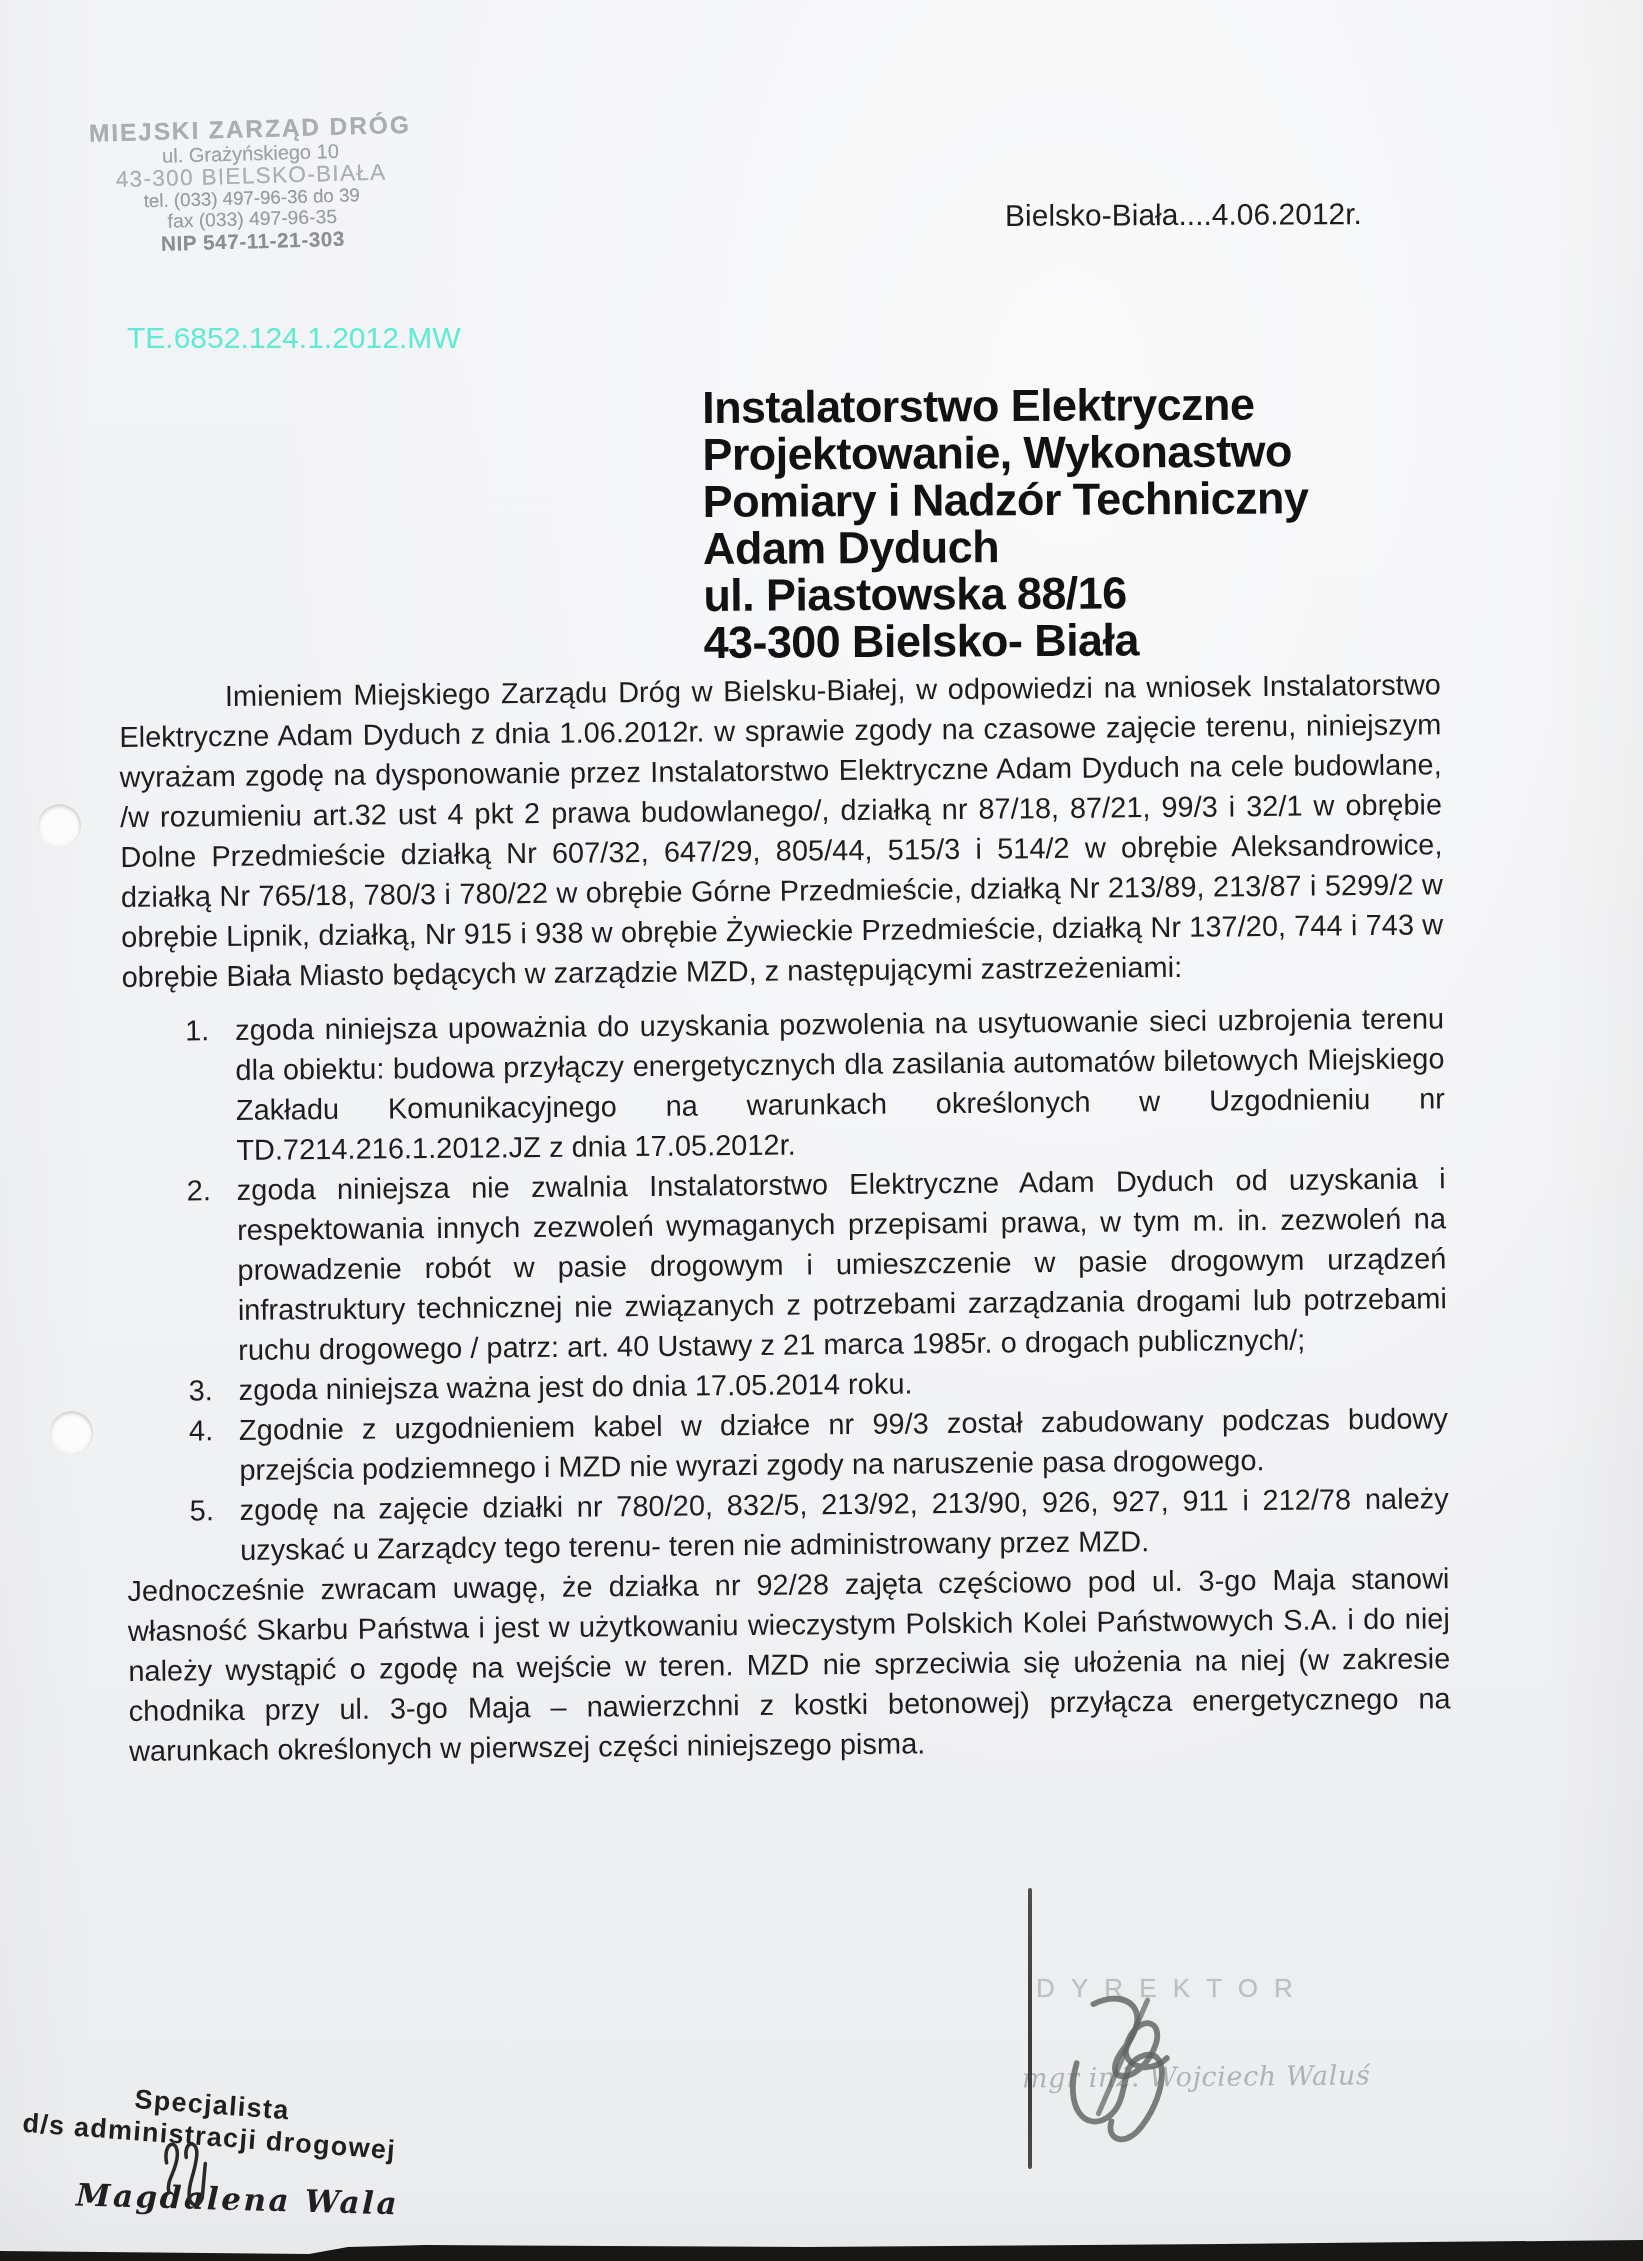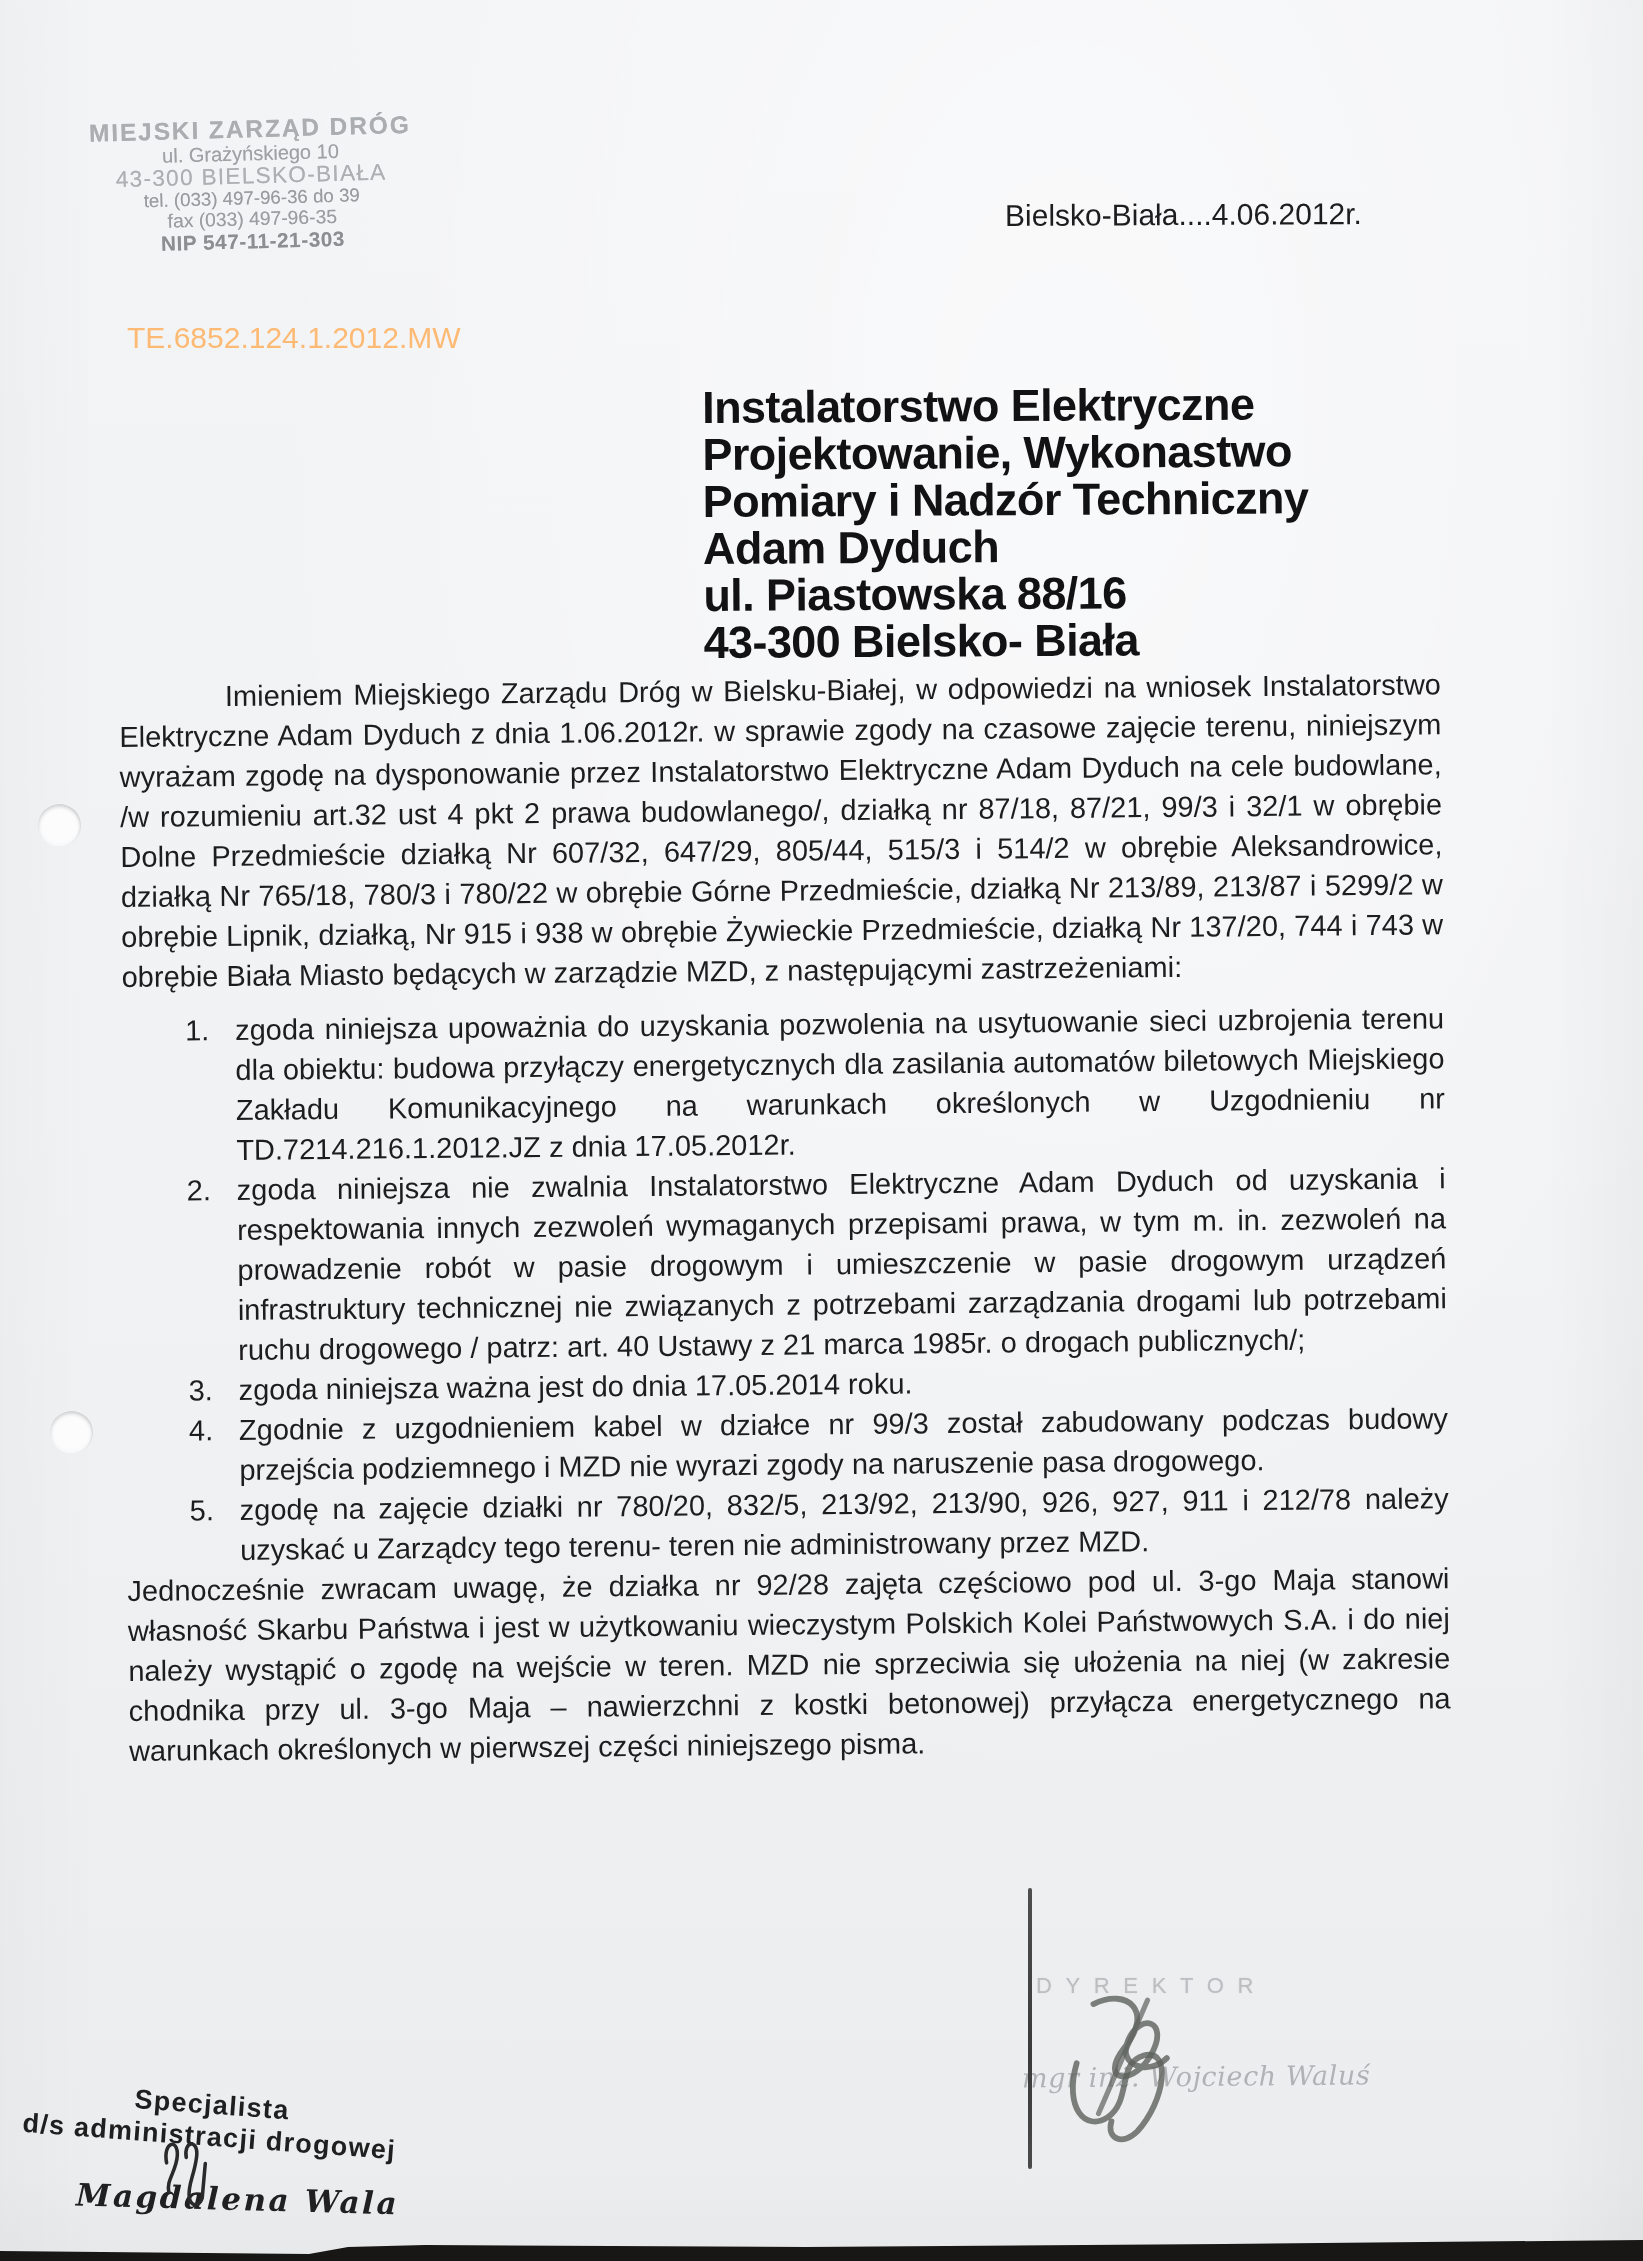--- a/index.html
+++ b/index.html
@@ -43,21 +43,21 @@
   .mzd-stamp .s5{font-size:19.3px;line-height:21px;color:#90939
 6;}
   .mzd-stamp .s6{font-size:20.6px;font-weight:bold;letter-spacing:0.6px;line-height:23px;color:#7e8184;}
 
   .date-line{
     position:absolute;left:1005px;top:198px;z-index:4;
     font-size:30px;color:#1d1d1f;transform:rotate(-.3deg);
   }
   .ref-number{
     position:absolute;left:127px;top:321px;z-index:4;
-    font-size:30px;color:#fdba74;
+    font-size:30px;color:#5eead4;
   }
   .recipient{
     position:absolute;left:702px;top:384px;z-index:4;
     font-size:45px;font-weight:bold;line-height:47px;color:#121214;
     letter-spacing:-0.6px;transform:rotate(-.35deg);transform-origin:left top;
     white-space:nowrap;
   }
   .body-text{
     position:absolute;left:124px;top:677px;width:1322px;z-index:4;
     font-size:29px;line-height:40px;color:#1d1d1f;
@@ -71,21 +71,21 @@
   .para-closing{margin:0;text-align:justify;}
 
   
   .pen-line{
     position:absolute;left:1028px;top:1888px;width:3.9px;height:281px;z-index:5;
     background:linear-gradient(180deg,#4e4e4e,#3a3a3a 60%,#4a4a4a);
     border-radius:1.9px;
   }
   .dyrektor-stamp{
     position:absolute;left:1036px;top:1973px;z-index:4;
-    font-size:22px;letter-spacing:.62em;color:#b0b3b5;opacity:.8;
+    font-size:26px;letter-spacing:.62em;color:#b0b3b5;opacity:.8;
     text-shadow:0 0 1.3px rgba(176,179,181,.5);
   }
   .walus-name{
     position:absolute;left:1022px;top:2061px;z-index:4;
     font-family:"DejaVu Serif", serif;font-style:italic;
     font-size:27px;color:#8b9092;opacity:.62;letter-spacing:0.6px;
     transform:rotate(-.5deg);
   }
   .sig-right-svg{position:absolute;left:1052px;top:1986px;z-index:6;}
 

